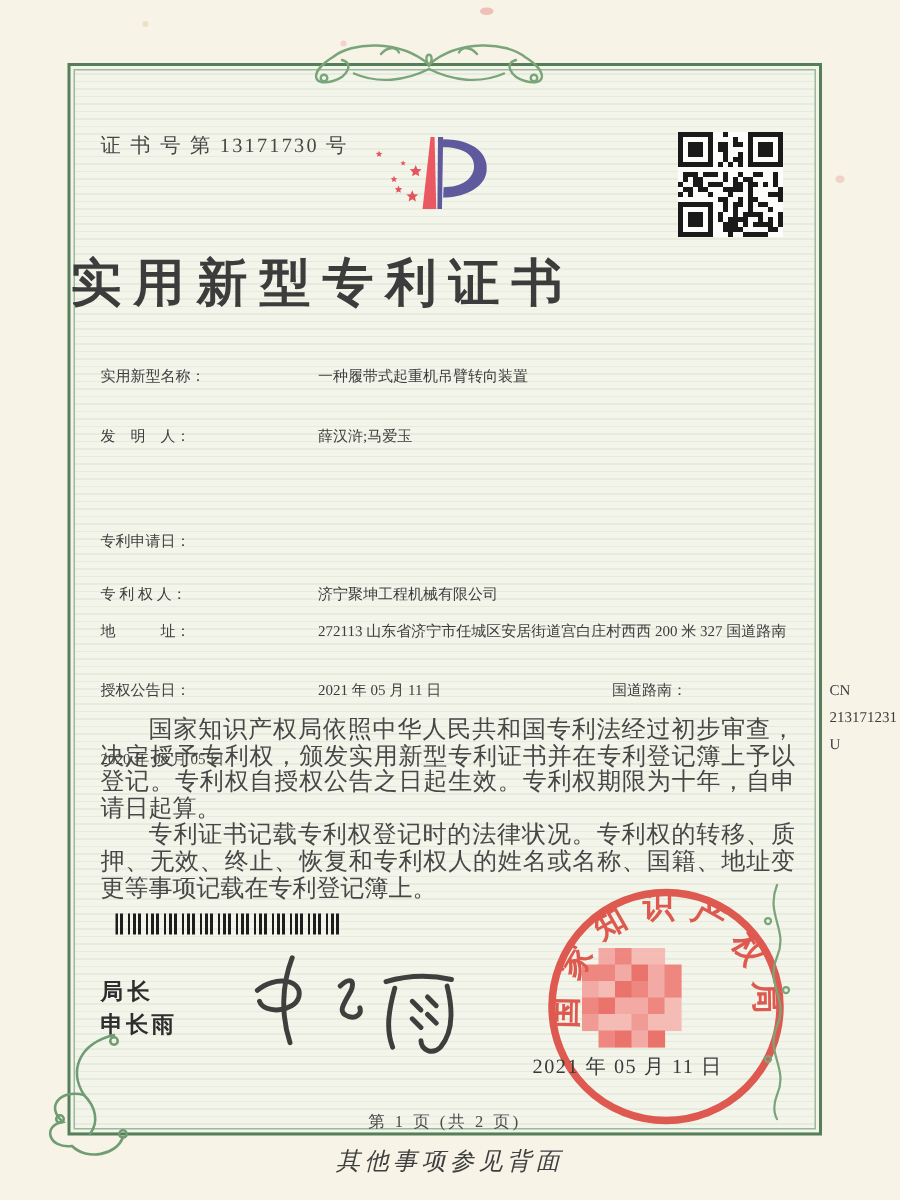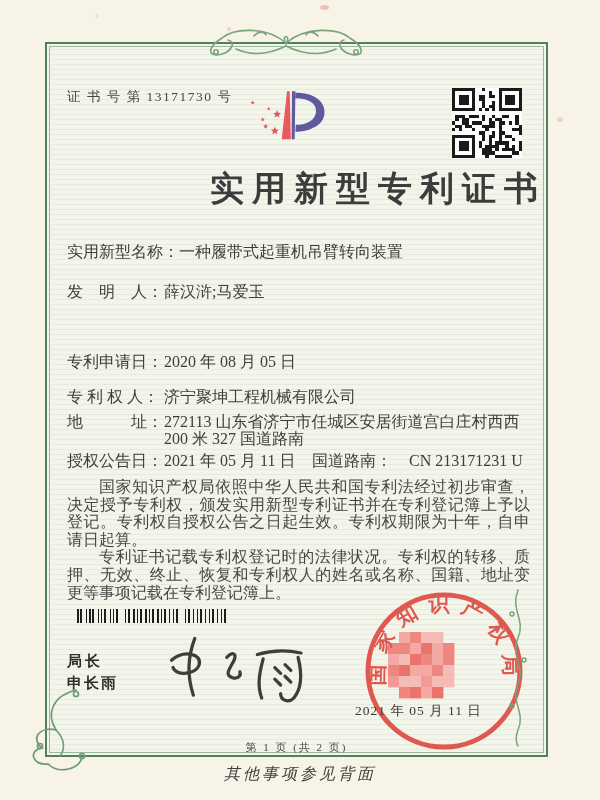--- a/index.html
+++ b/index.html
@@ -21,28 +21,28 @@
     box-shadow:inset 0 0 0 2px #f4f5ea, inset 0 0 0 3px #9cb89c;
     padding-left:16px;
   }
 
   .cert-no{position:absolute;left:20px;top:44px;font-size:13.5px;letter-spacing:1.5px;color:#464646;}
 
   .logo{position:absolute;left:192px;top:34px;width:122px;height:80px;}
   .qr{position:absolute;left:405px;top:44px;width:70px;height:70px;background:#fdfdfb;}
 
   .title{
-    position:absolute;left:0;right:0;top:122px;text-align:right;
+    position:absolute;left:0;right:0;top:122px;text-align:left;
     font-size:34px;font-weight:700;letter-spacing:8px;color:#3c3c3c;
   }
 
-  .row{position:absolute;left:20px;right:4px;display:flex;font-size:16px;line-height:18px;color:#3d3d3d;}
+  .row{position:absolute;left:20px;right:4px;display:flex;font-size:10px;line-height:18px;color:#3d3d3d;gap:48px;}
   .row .lbl{flex:0 0 97px;white-space:nowrap;}
   .row .val{flex:1;}
-  .r0{top:199px;} .r1{top:239px;} .r2{top:274px;} .r3{top:309px;} .r4{top:344px;}
+  .r0{top:199px;} .r1{top:239px;} .r2{top:274px;} .r3{top:309px;flex-direction:column;} .r4{top:344px;}
   .r5{top:369px;} .r5 .val{line-height:17px;}
   .r6{top:408px;}
   .r6 .val1{flex:0 0 148px;}
   .r6 .lbl2{flex:0 0 97px;white-space:nowrap;}
 
   .notice{
     position:absolute;left:20px;right:16px;top:434px;
     font-size:16px;line-height:17.6px;text-align:justify;
     color:#474747;
   }

